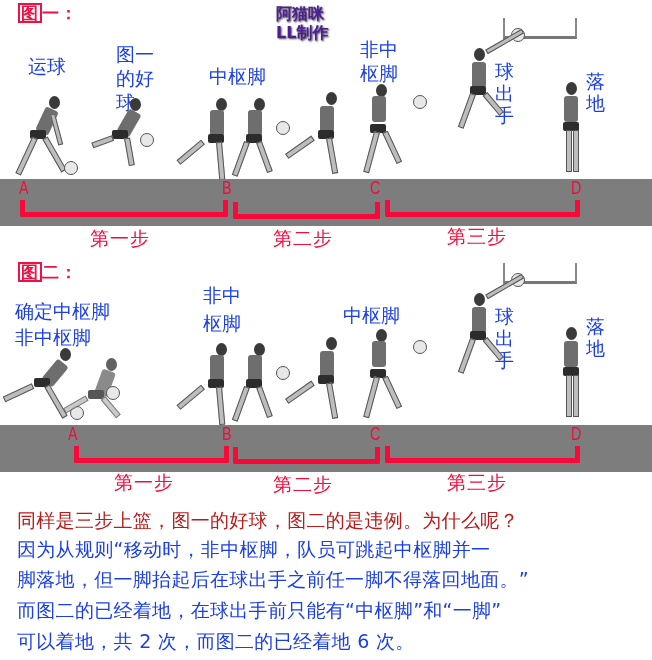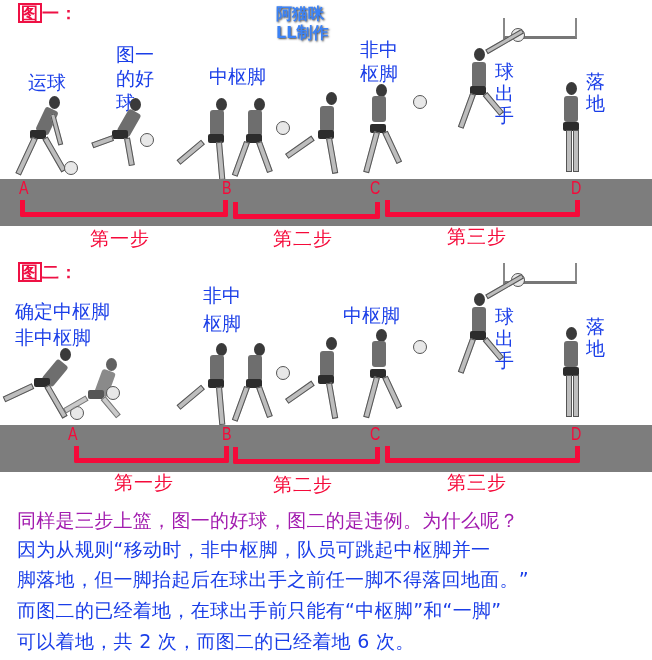--- a/index.html
+++ b/index.html
@@ -7,32 +7,32 @@
       width: 652px; height: 660px; overflow: hidden; background: #ffffff;
       position: relative;
       font-family: "DejaVu Sans", "Liberation Sans", sans-serif;
     }
     .abs { position: absolute; }
     .fig-title { color: #ee1144; font-size: 17px; font-weight: bold; letter-spacing: 1px; }
     .fig-title .box { display:inline-block; border: 2px solid #ee1144; padding: 0 1px; line-height: 16px; }
     .blue { color: #1a3ee8; font-size: 19px; line-height: 24px; white-space: nowrap; }
     .vert { width: 22px; white-space: normal; word-break: break-all; line-height: 22px; }
     .watermark {
-      color: #3b82f6; font-size: 16px; line-height: 19px; font-weight: bold;
+      color: #4c1d95; font-size: 16px; line-height: 19px; font-weight: bold;
       text-shadow: 1px 1px 2px #444, -1px -1px 0 #fff; text-align: left;
     }
     .band { left: 0; width: 652px; height: 47px; background: #7d7d7d; }
     .pt { color: #f50a3a; font-size: 19px; font-family: "Liberation Sans Narrow", "Liberation Sans", sans-serif; transform: scaleX(0.75); transform-origin: left top; }
     .bracket {
       border: 5px solid #f50a3a; border-top: none; height: 12px;
       border-radius: 0 0 2px 2px;
     }
     .step { color: #f50a3a; font-size: 19px; letter-spacing: 1px; }
     .para { font-size: 19px; line-height: 29px; white-space: nowrap; letter-spacing: 0.3px; }
-    .red { color: #a21caf; }
+    .red { color: #b91c1c; }
     .bl { color: #1a3ee8; }
     
     .player { position: absolute; }
     .player .head { position:absolute; width:11px; height:13px; border-radius:50%; background:#3a3a3a; }
     .player .torso { position:absolute; width:14px; height:26px; background:#6e6e6e; border-radius:3px; }
     .player .shorts { position:absolute; width:16px; height:9px; background:#2c2c2c; border-radius:2px; }
     .player .leg { position:absolute; width:4px; background:#bdbdbd; border:1px solid #555; transform-origin: top center; }
     .player .arm { position:absolute; width:3px; background:#bdbdbd; border:1px solid #555; transform-origin: top center; }
     .ball { position:absolute; width:12px; height:12px; border-radius:50%; border:1px solid #555; background:#e8e8e8; }
     .hoop { position:absolute; border-bottom:3px solid #777; border-left:2px solid #888; border-right:2px solid #888; height:18px; }
@@ -42,21 +42,21 @@
 
 <div class="abs watermark" style="left:276px; top:4px;">
   <div>阿猫咪</div>
   <div>LL制作</div>
 </div>
 
 <div class="abs fig-title" style="left:18px; top:2px;">
   <span class="box">图</span><span>一：</span>
 </div>
 
-<div class="abs blue" style="left:28px; top:70px;">运球</div>
+<div class="abs blue" style="left:28px; top:54px;">运球</div>
 <div class="abs blue" style="left:116px; top:42px; width:48px; white-space:normal;">图一的好球</div>
 <div class="abs blue" style="left:209px; top:64px;">中枢脚</div>
 <div class="abs blue" style="left:360px; top:37px; width:48px; white-space:normal;">非中枢脚</div>
 <div class="abs blue vert" style="left:495px; top:60px;">球出手</div>
 <div class="abs blue vert" style="left:586px; top:70px;">落地</div>
 
 <div>
 
   <div class="player" style="left:22px; top:96px;">
     <div class="head" style="left:27px;top:0;"></div>

